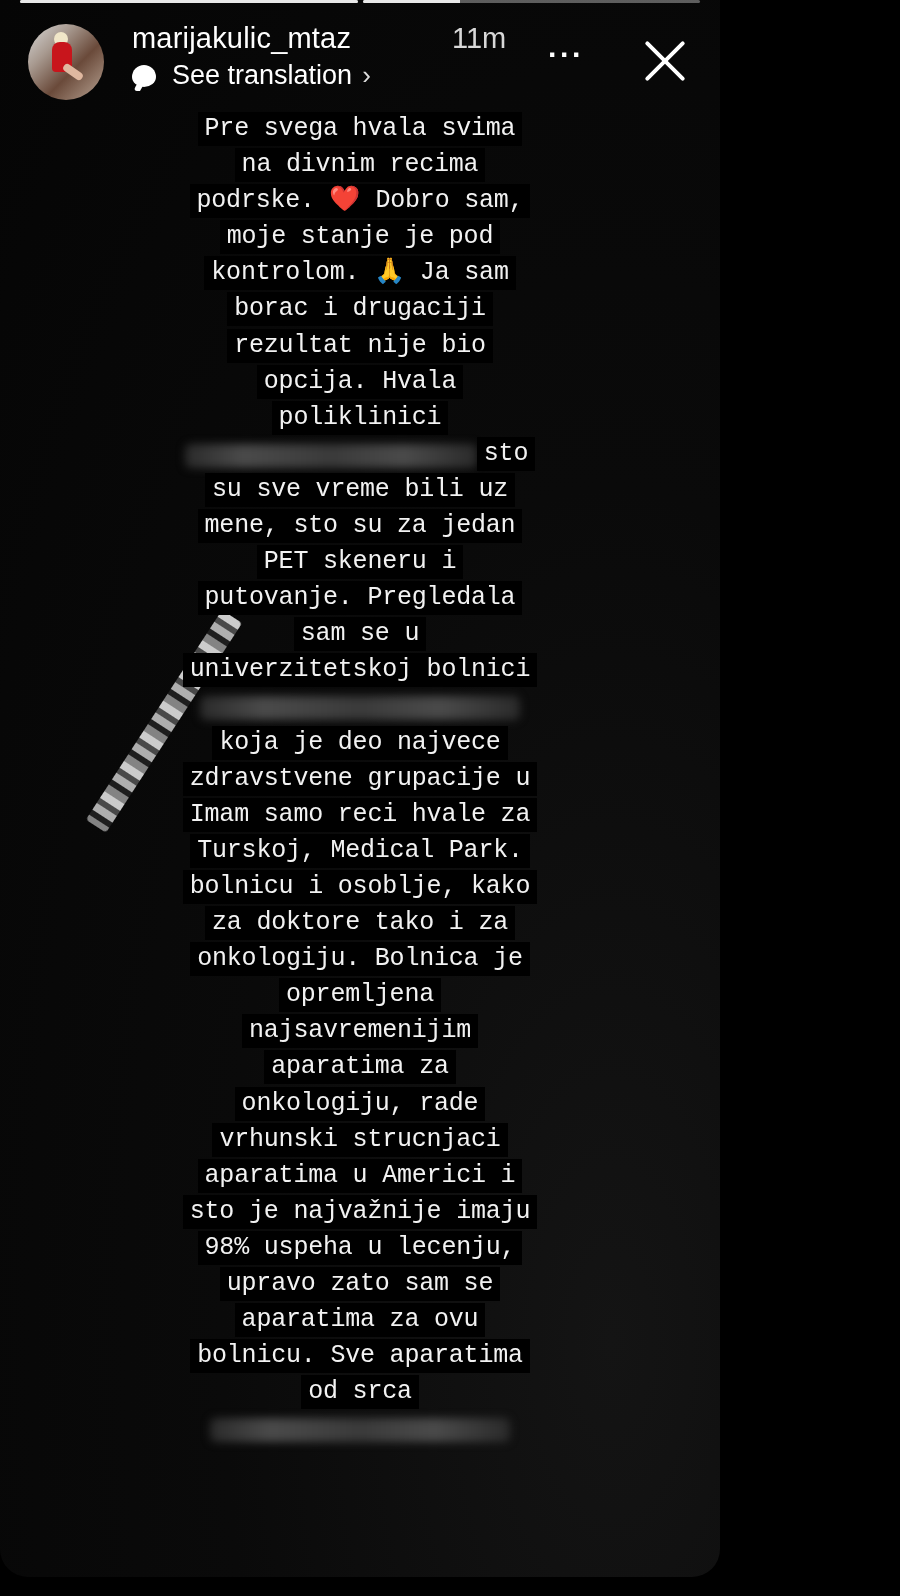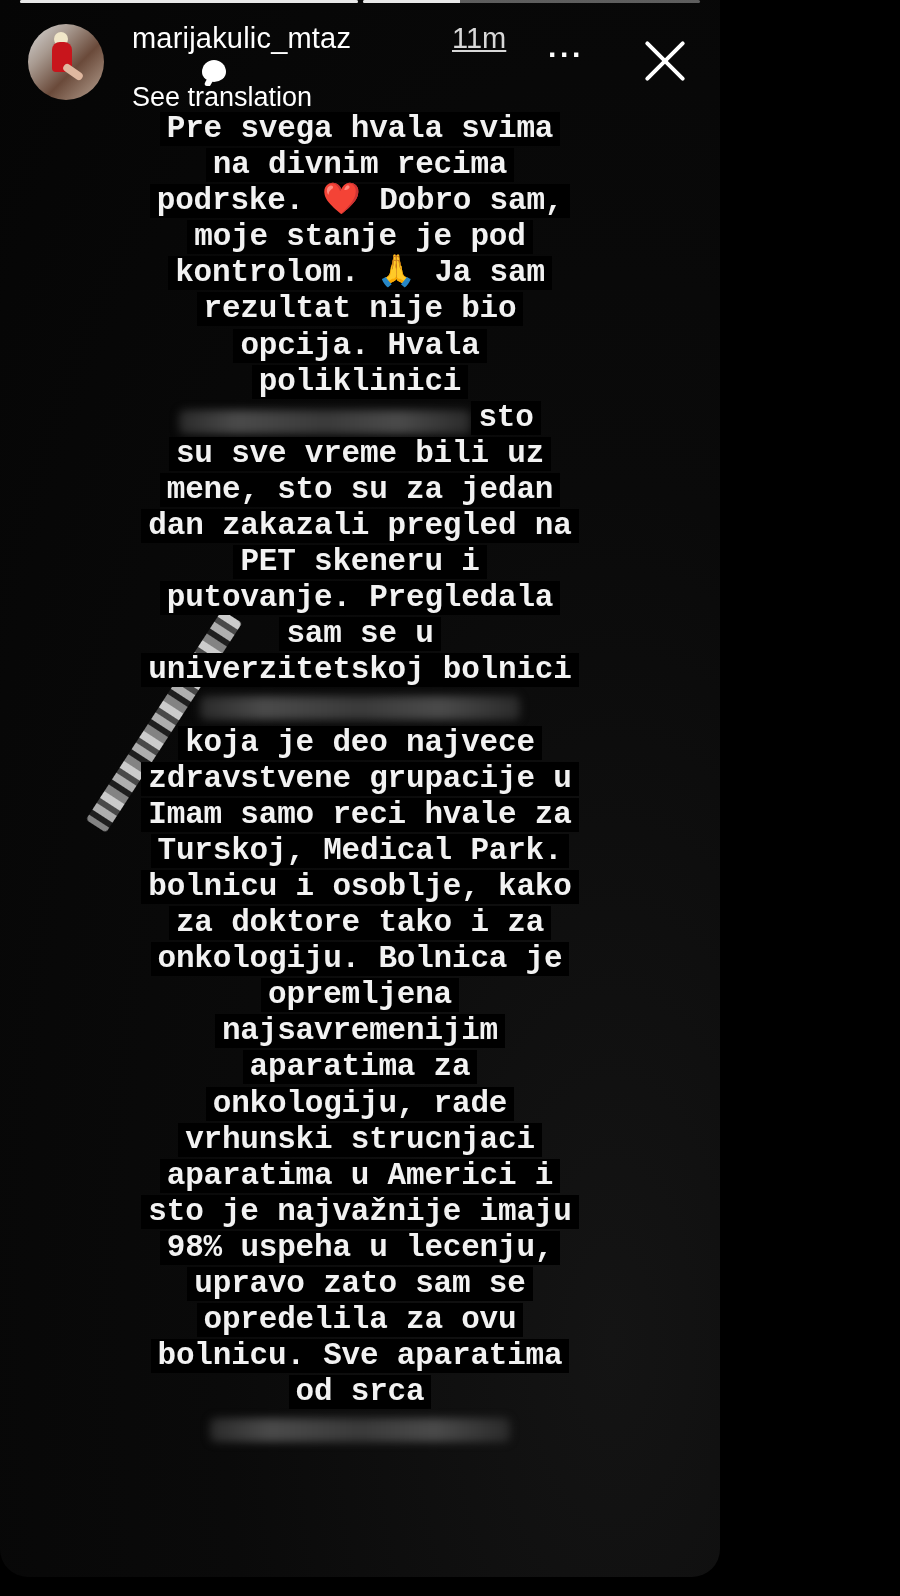--- a/index.html
+++ b/index.html
@@ -14,35 +14,35 @@
   .seg .fill { position:absolute; left:0; top:0; bottom:0; background:#e8e8e8; }
   .header { position:absolute; top:18px; left:28px; right:20px; height:80px; }
   .avatar {
     position:absolute; left:0; top:6px; width:76px; height:76px; border-radius:50%; overflow:hidden;
     background: linear-gradient(135deg, #d8d8d8 0%, #a89a90 30%, #6a4a3a 60%, #b9a595 100%);
   }
   .avatar .fig { position:absolute; left:24px; top:18px; width:20px; height:30px; background:#c8151c; border-radius:8px 8px 4px 4px; }
   .avatar .head { position:absolute; left:26px; top:8px; width:14px; height:14px; background:#f0e6c8; border-radius:50%; }
   .avatar .legs { position:absolute; left:34px; top:44px; width:22px; height:8px; background:#e0b8a0; transform:rotate(35deg); border-radius:4px; }
   .username { position:absolute; left:104px; top:4px; color:#fff; font-size:29px; font-weight:400; letter-spacing:0.2px; }
-  .time { position:absolute; left:424px; top:4px; color:#d8d8d8; font-size:29px;text-decoration:underline; }
-  .translate { position:absolute; left:104px; top:42px; display:flex; align-items:center; color:#fff; font-size:27px;flex-direction:column; }
+  .time { position:absolute; left:424px; top:4px; color:#d8d8d8; font-size:29px; }
+  .translate { position:absolute; left:104px; top:42px; display:flex; align-items:center; color:#fff; font-size:27px; }
   .bubble { width:24px; height:22px; background:#fff; border-radius:50% 50% 50% 50% / 55% 55% 45% 45%; margin-right:16px; position:relative; }
   .bubble::after { content:""; position:absolute; left:3px; bottom:-4px; width:7px; height:7px; background:#fff; transform:skewX(-30deg); border-radius:0 0 0 4px; }
   .chev { margin-left:10px; color:#ddd; font-size:26px; }
   .more { position:absolute; right:116px; top:20px; color:#fff; font-size:30px; letter-spacing:2px; font-weight:700; }
   .close { position:absolute; right:12px; top:20px; width:46px; height:46px; }
   .close::before, .close::after { content:""; position:absolute; left:-4px; top:21px; width:54px; height:4px; background:#fff; border-radius:2px; }
   .close::before { transform:rotate(45deg); } .close::after { transform:rotate(-45deg); }
 
   .text { position:absolute; left:0; right:0; top:112px; text-align:center; }
   .line { height:36.1px; line-height:36.1px; }
   .line span.t {
     display:inline-block; background:#000; color:#f2f2f2; padding:0 7px; line-height:34px;
-    font-family:"Liberation Mono", monospace; font-weight:700; font-size:31px; letter-spacing:-0.2px;
+    font-family:"Liberation Mono", monospace; font-weight:400; font-size:25px; letter-spacing:-0.2px;
     transform:translateX(var(--dx,0));
   }
   .blur { display:inline-block; vertical-align:middle; height:24px; border-radius:6px;
     background:linear-gradient(90deg, #2a2a2a, #4a4a4a 20%, #3a3a3a 50%, #4a4a4a 75%, #2a2a2a);
     filter:blur(4px); }
   .sticker { position:absolute; left:70px; top:610px; width:24px; height:250px;
     transform:rotate(33deg); transform-origin:top left; left:222px;
     background: repeating-linear-gradient(180deg, #eee 0 8px, #555 8px 14px, #ccc 14px 22px, #222 22px 28px, #999 28px 36px);
     filter:blur(0.6px); opacity:0.85; border-radius:4px; }
 </style>
@@ -77,27 +77,27 @@
   </div>
 
   <div class="sticker"></div>
 
   <div class="text" id="text">
       <div class="line"><span class="t">Pre svega hvala svima</span></div>
       <div class="line"><span class="t">na divnim recima</span></div>
       <div class="line"><span class="t">podrske. ❤️ Dobro sam,</span></div>
       <div class="line"><span class="t">moje stanje je pod</span></div>
       <div class="line"><span class="t">kontrolom. 🙏  Ja sam</span></div>
+      <div class="line"><span class="t">borac i drugaciji</span></div>
       <div class="line"><span class="t">rezultat nije bio</span></div>
       <div class="line"><span class="t">opcija. Hvala</span></div>
       <div class="line"><span class="t">poliklinici</span></div>
       <div class="line"><span class="blur" style="width: 292px;"></span><span class="t">sto</span></div>
       <div class="line"><span class="t">su sve vreme bili uz</span></div>
       <div class="line"><span class="t">mene, sto su za jedan</span></div>
-      <div class="line"><span class="t">dan zakazali pregled na</span></div>
       <div class="line"><span class="t">PET skeneru i</span></div>
       <div class="line"><span class="t">putovanje. Pregledala</span></div>
       <div class="line"><span class="t">sam se u</span></div>
       <div class="line"><span class="t">univerzitetskoj bolnici</span></div>
       <div class="line"><span class="blur" style="width: 320px;"></span></div>
       <div class="line"><span class="t">koja je deo najvece</span></div>
       <div class="line"><span class="t">zdravstvene grupacije u</span></div>
       <div class="line"><span class="t">Imam samo reci hvale za</span></div>
       <div class="line"><span class="t">Turskoj, Medical Park.</span></div>
       <div class="line"><span class="t">bolnicu i osoblje, kako</span></div>
@@ -105,18 +105,18 @@
       <div class="line"><span class="t">onkologiju. Bolnica je</span></div>
       <div class="line"><span class="t">opremljena</span></div>
       <div class="line"><span class="t">najsavremenijim</span></div>
       <div class="line"><span class="t">aparatima za</span></div>
       <div class="line"><span class="t">onkologiju, rade</span></div>
       <div class="line"><span class="t">vrhunski strucnjaci</span></div>
       <div class="line"><span class="t">aparatima u Americi i</span></div>
       <div class="line"><span class="t">sto je najvažnije imaju</span></div>
       <div class="line"><span class="t">98% uspeha u lecenju,</span></div>
       <div class="line"><span class="t">upravo zato sam se</span></div>
-      <div class="line"><span class="t">opredelila za ovu</span></div>
+      <div class="line"><span class="t">aparatima za ovu</span></div>
       <div class="line"><span class="t">bolnicu. Sve aparatima</span></div>
       <div class="line"><span class="t">od srca</span></div>
       <div class="line"><span class="blur" style="width: 300px;"></span></div>
     </div>
 </div>
 
 </body></html>

